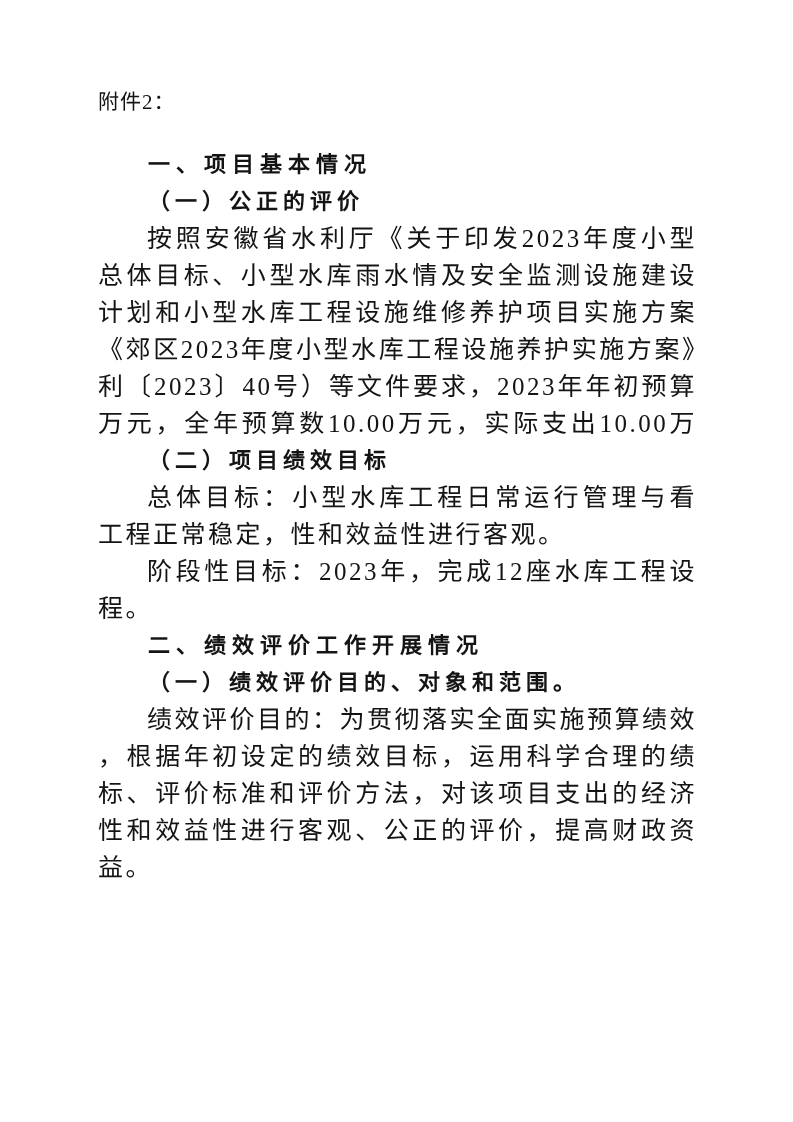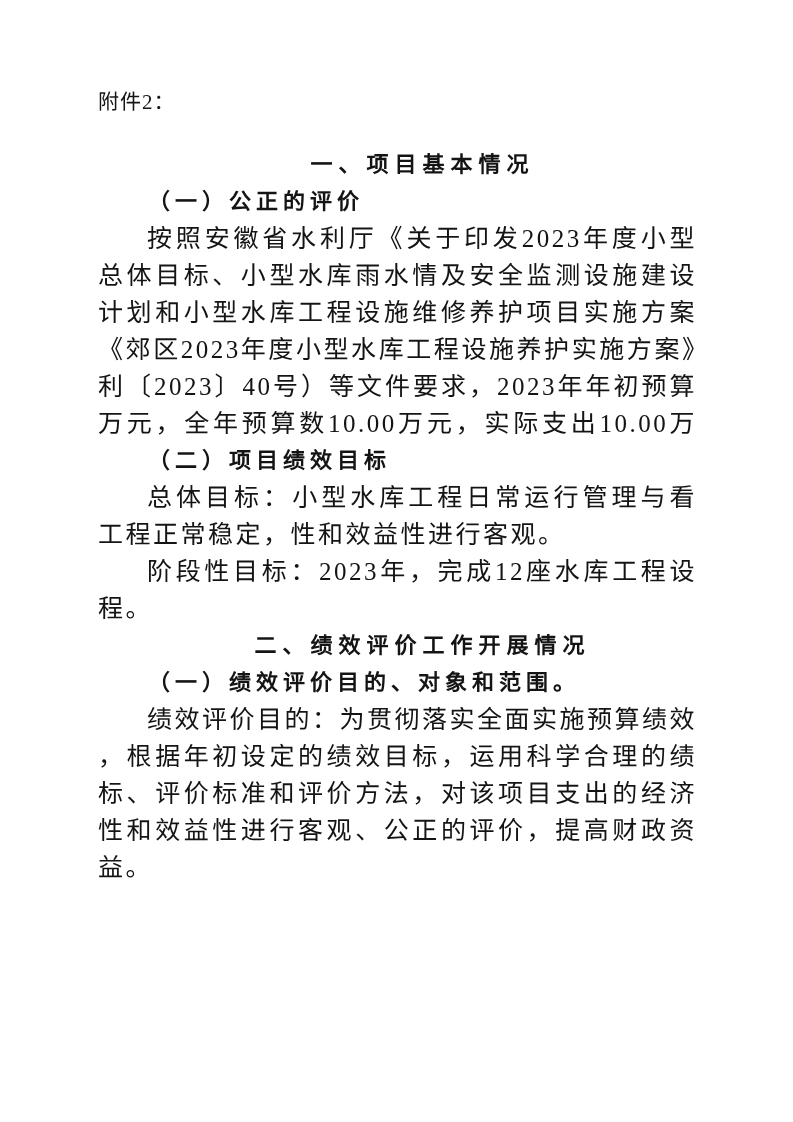--- a/index.html
+++ b/index.html
@@ -41,21 +41,20 @@
   .row {
     line-height: 37px;
     white-space: nowrap;
   }
   .h1 {
     font-family: "Liberation Sans", "DejaVu Sans", sans-serif;
     font-weight: 700;
     font-size: 22px;
     letter-spacing: 6px;
     padding-left: 50px;
-    text-align: center;
   }
   .h2 {
     font-family: "Liberation Serif", "DejaVu Serif", serif;
     font-weight: 700;
     font-size: 22px;
     letter-spacing: 5px;
     padding-left: 50px;
   }
   .line {
     font-size: 25px;

